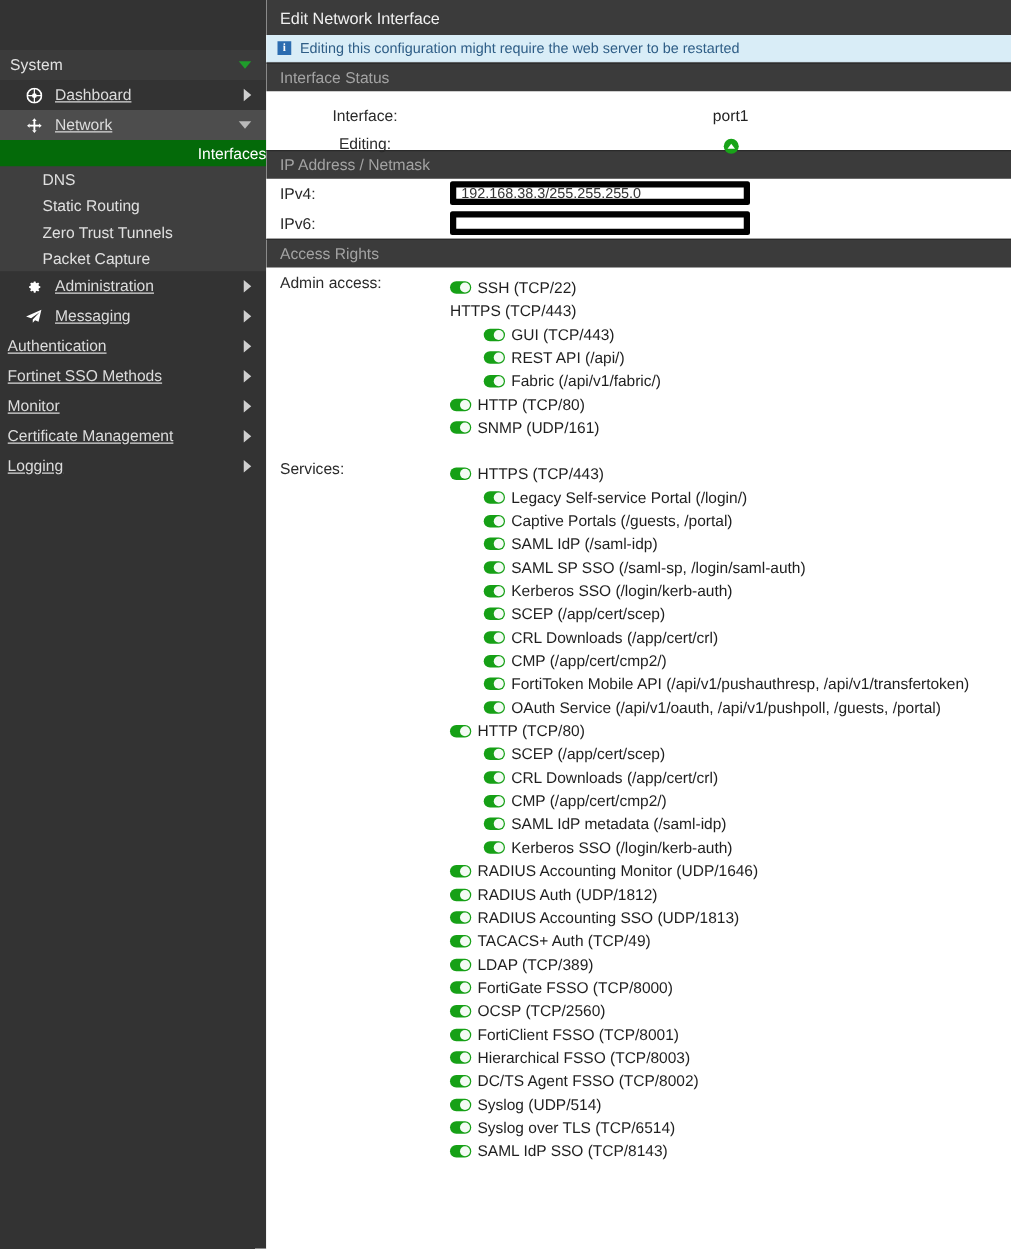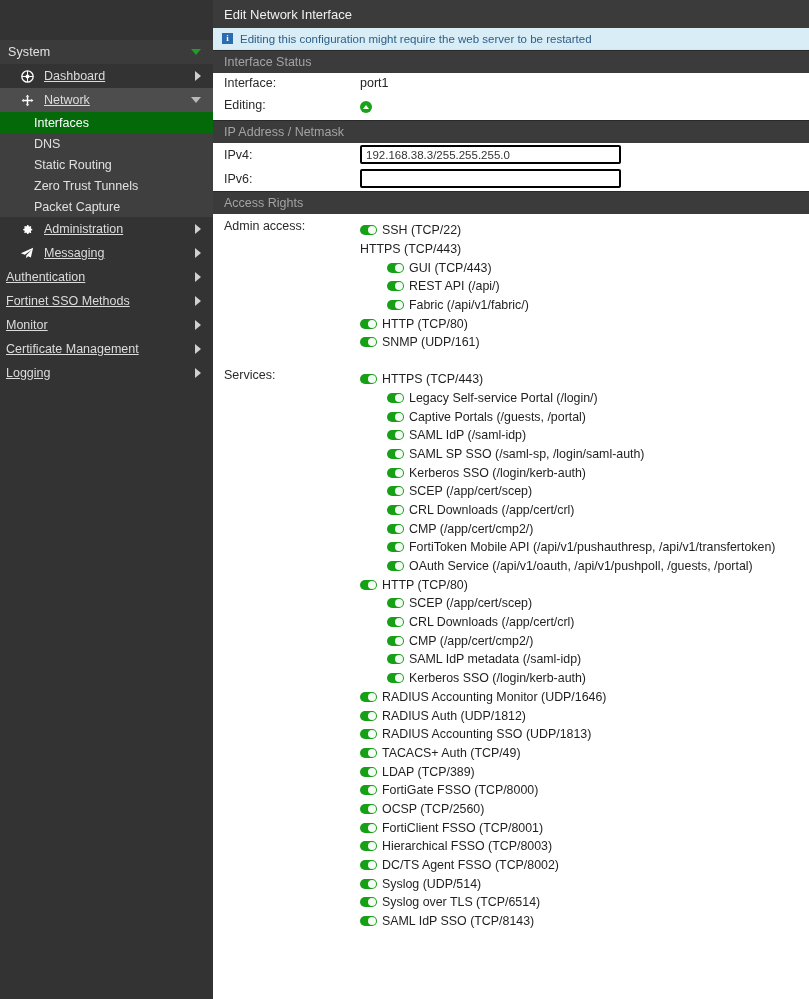--- a/index.html
+++ b/index.html
@@ -79,21 +79,21 @@
     background: #3f3f3f;
   }
   .sb-subitem {
     height: 21px;
     display: flex;
     align-items: center;
     padding-left: 34px;
     color: #e0e0e0;
     cursor: default;
   }
-  .sb-subitem.active { background: #046a09; color: #ffffff; }
+  .sb-subitem.active { background: #046a09; color: #ffffff; justify-content: flex-end; }
   .sb-item.flat { padding-left: 6px; }
   .sb-item.flat .txt { padding-left: 0; }
 
   
   .main {
     flex: 1;
     height: 999px;
     background: #ffffff;
     overflow: hidden;
     position: relative;
@@ -151,26 +151,26 @@
     color: #2a2a2a;
     font-size: 12.5px;
     padding-top: 5px;
   }
   .row .val {
     flex: 1;
     padding-top: 5px;
     font-size: 12.5px;
   }
   .row.tight { height: 22px; }
-  .row.tight .lab, .row.tight .val { padding-top: 3px; }
+  .row.tight .lab, .row.tight .val { padding-top: 13px; text-align: center; }
 
   .txtinput {
-    width: 261px;
+    width: 240px;
     height: 19px;
-    border: 2px solid #000000;
+    border: 5px solid #000000;
     border-radius: 2px;
     background: #fff;
     font-family: "Liberation Sans", sans-serif;
     font-size: 11.5px;
     padding: 0 4px;
     color: #333;
     outline: none;
   }
 
   

